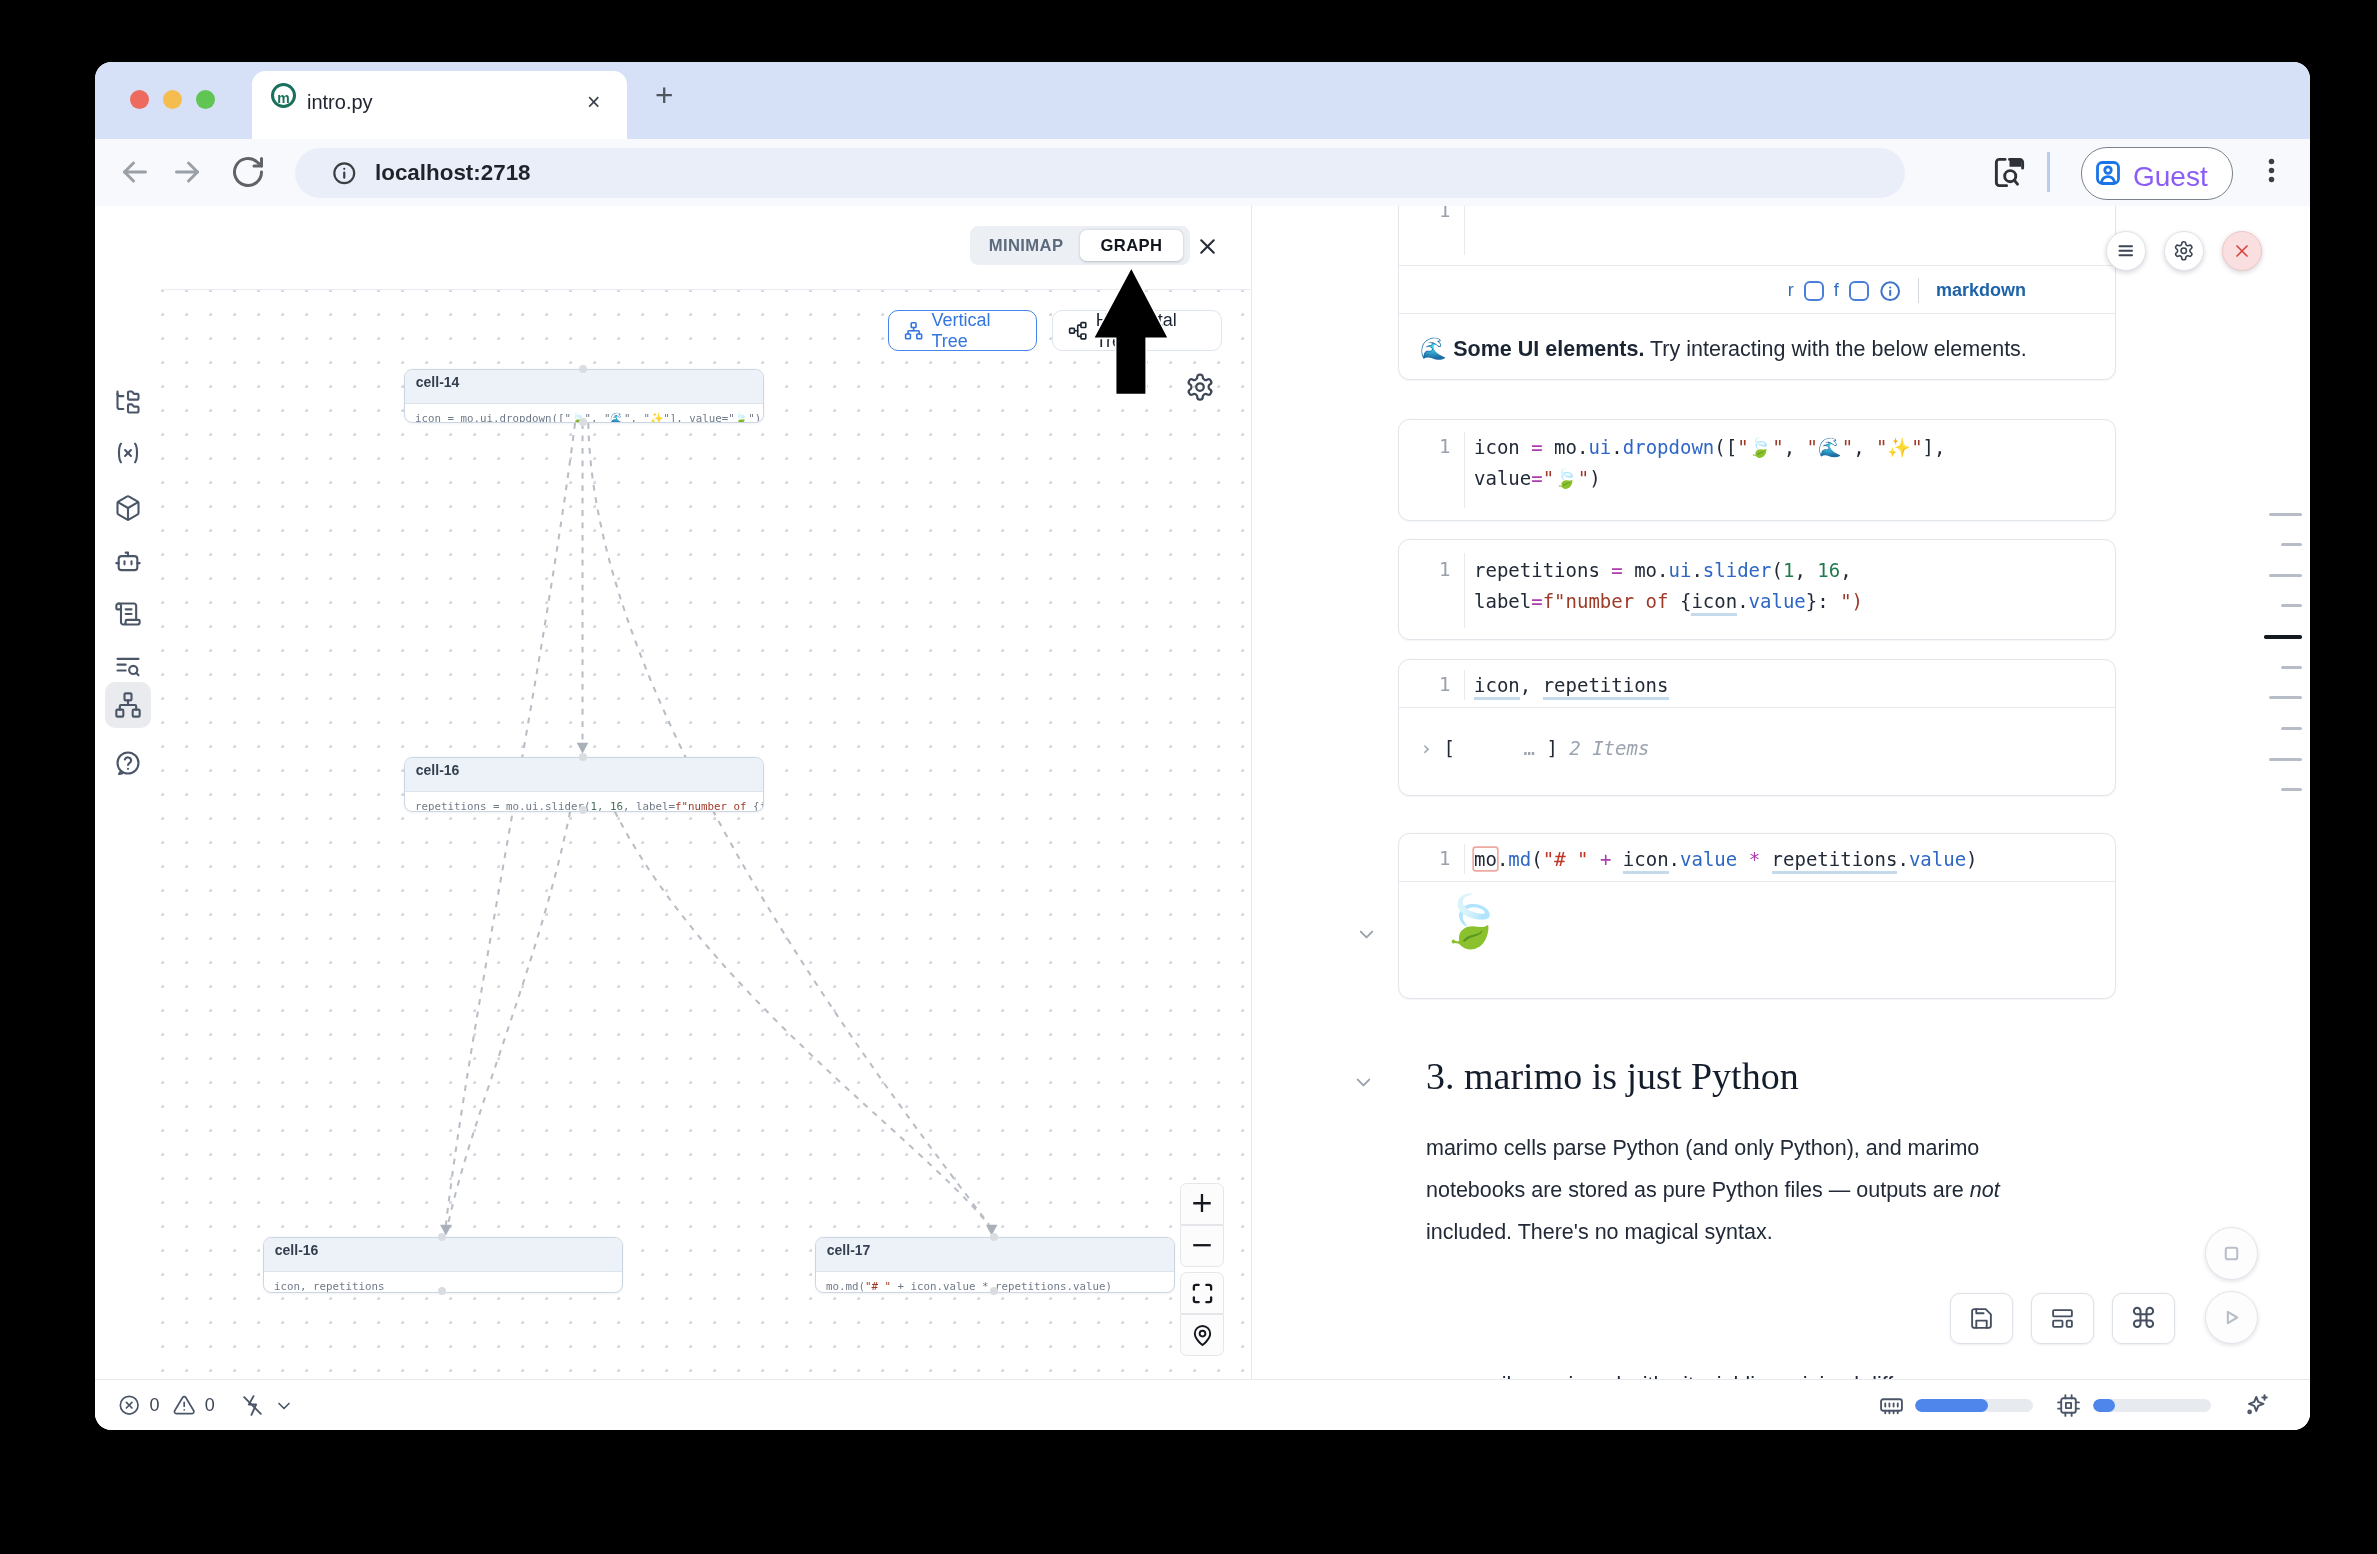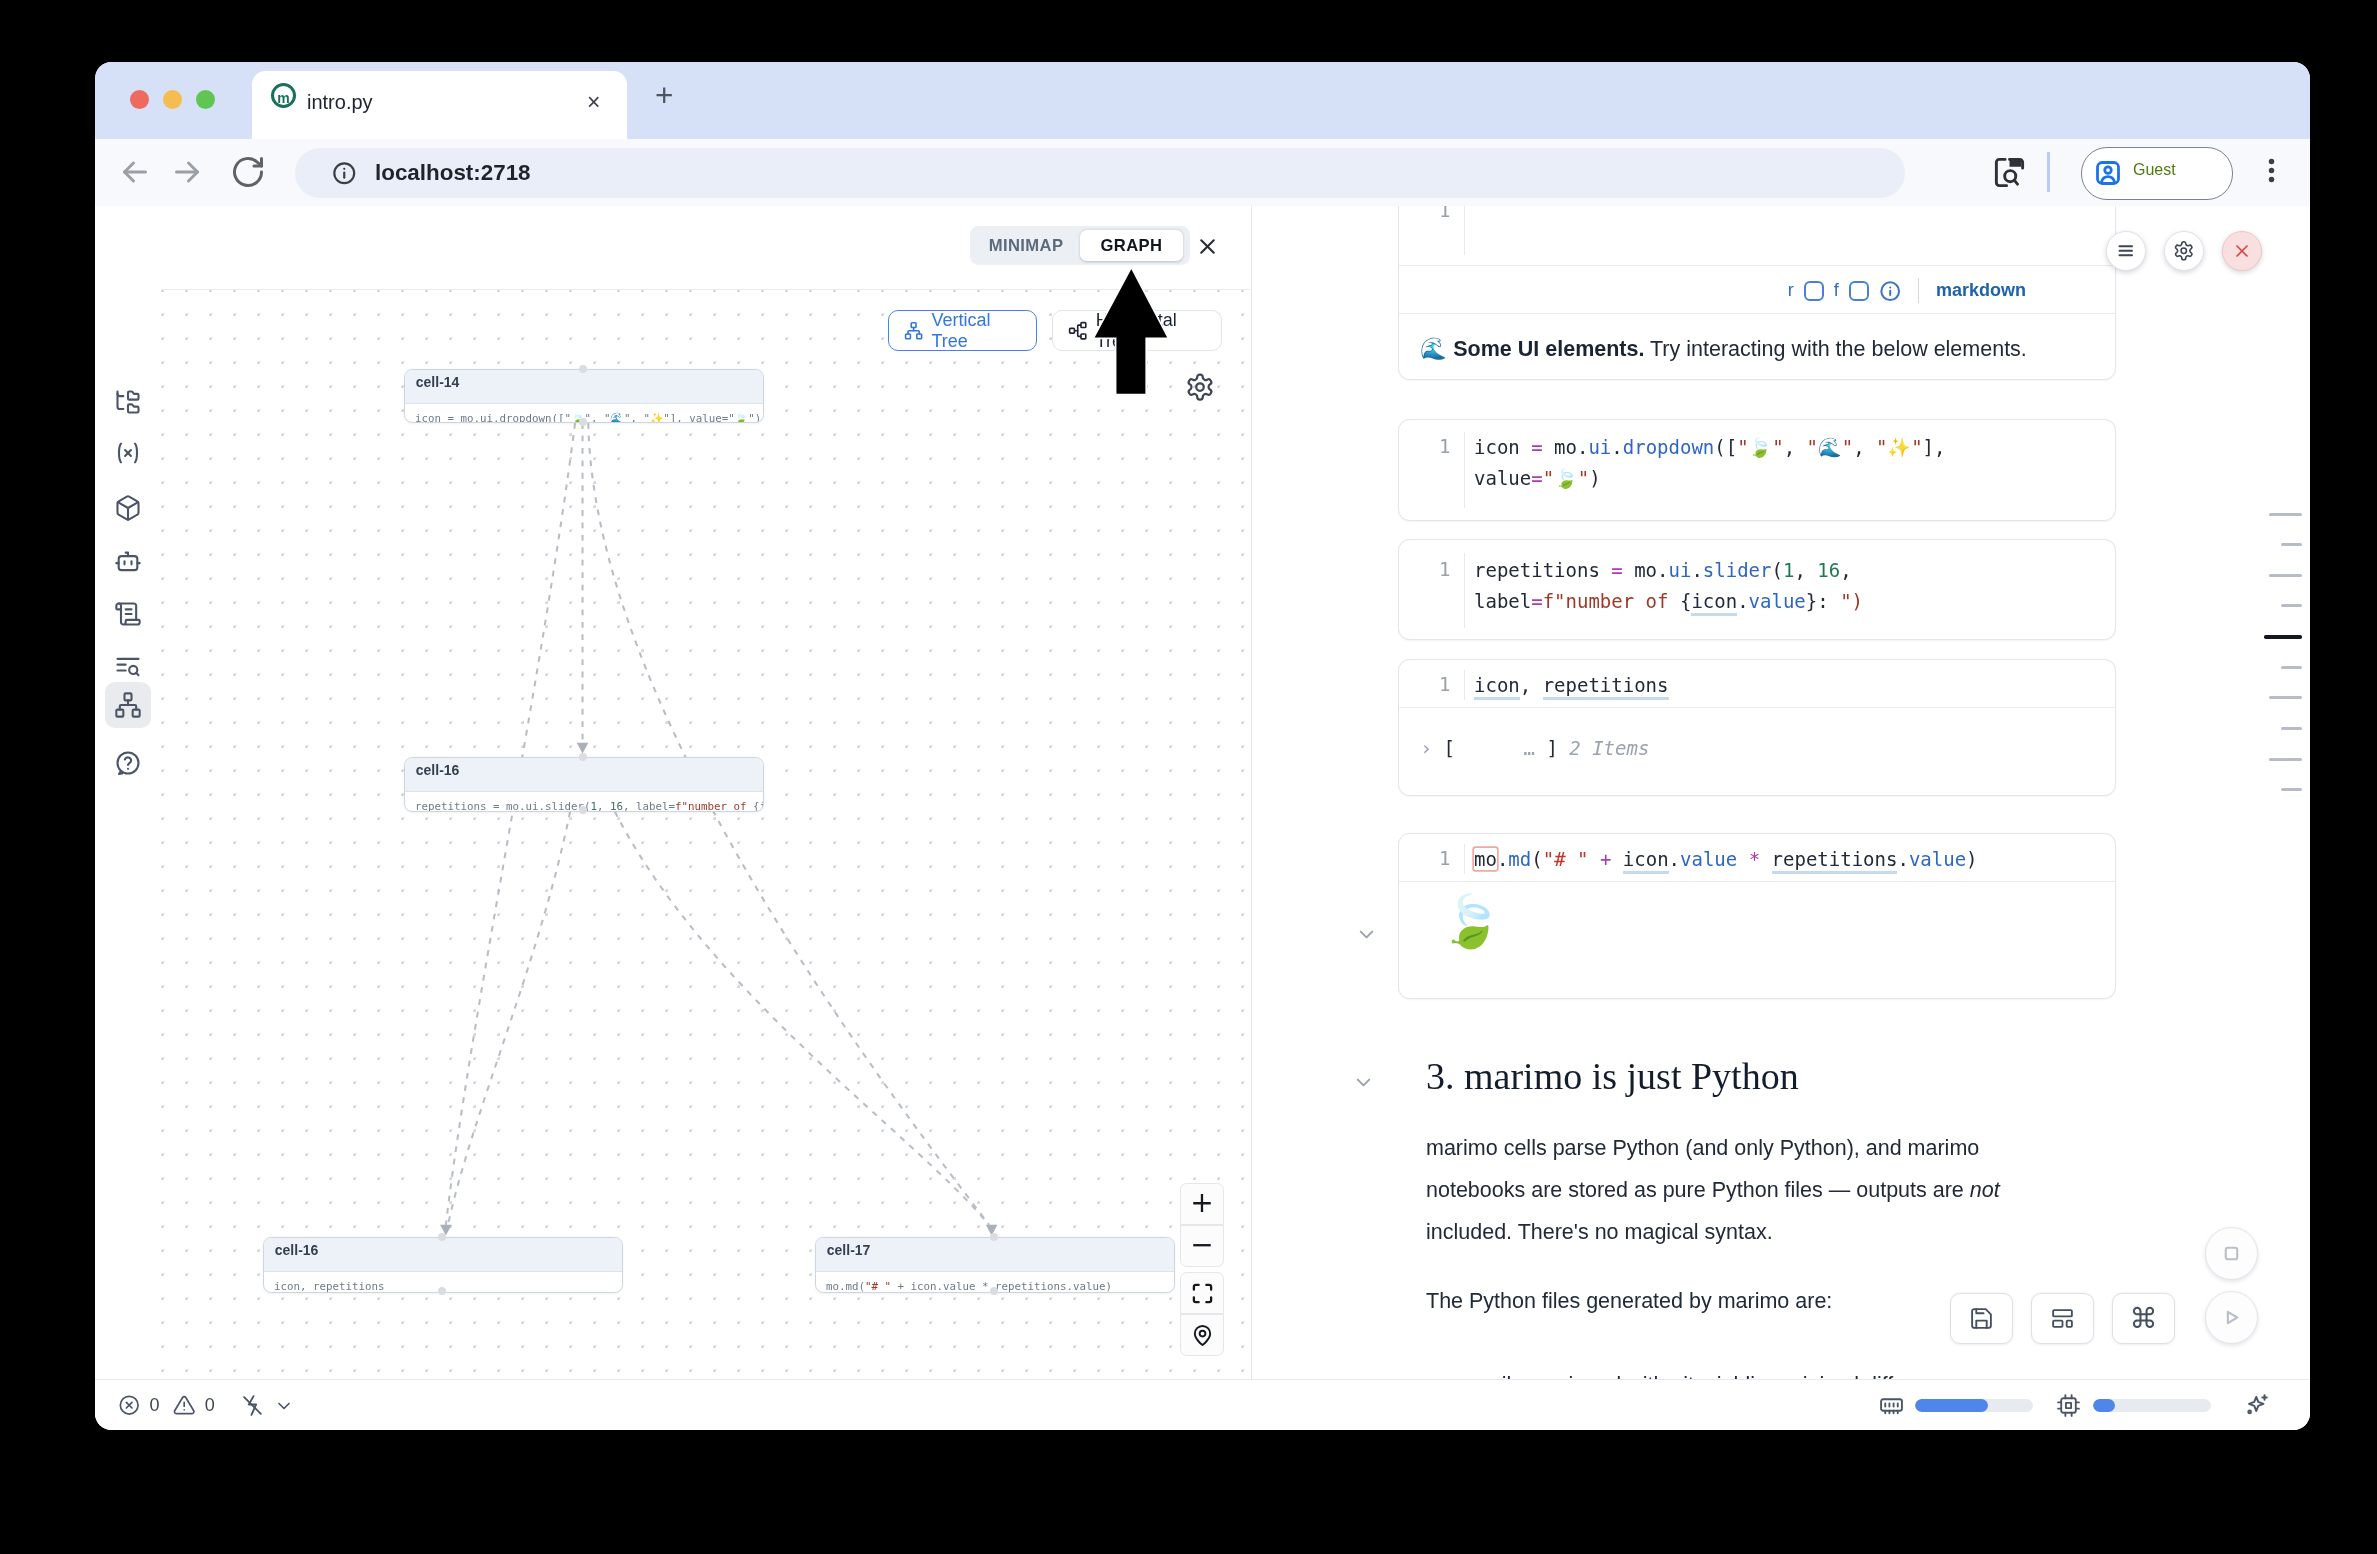--- a/index.html
+++ b/index.html
@@ -13,21 +13,21 @@
   .favicon{left:19px;top:12.4px;width:25px;height:25px;border:3.3px solid #19705c;border-radius:50%;color:#19705c;font-weight:bold;font-size:14px;line-height:25px;text-align:center;box-sizing:border-box;}
   .tabtitle{left:55px;top:20px;font-size:20px;color:#202531;}
   .tabclose{left:335px;top:18px;font-size:23px;color:#3c414d;}
   .newtab{left:560px;top:15px;font-size:31.5px;color:#4e5560;font-weight:300;}
   .toolbar{left:0;top:77px;width:100%;height:67px;background:#f7f9fd;border-bottom:0.8px solid #d8dbe1;}
   .navic{top:15px;width:36px;height:36px;color:#5f6368;}
   .navic.dis{color:#9aa0a6;}
   .urlpill{left:200px;top:9px;width:1610px;height:50px;background:#e9eef8;border-radius:25px;}
   .urltext{left:80px;top:12.4px;font-size:22.4px;color:#1f242b;font-weight:bold;}
   .guestpill{left:1986px;top:8.3px;width:150px;height:51px;border:1.7px solid #7c828c;border-radius:26px;background:#fff;}
-  .guesttext{left:51px;top:12.4px;font-size:16px;color:#4d7c0f;}
+  .guesttext{left:51px;top:12.4px;font-size:28px;color:#8b5cf6;}
   
   .content{left:0;top:144px;width:2215px;height:1173px;background:#fff;}
   .rail{left:0;top:0;width:66px;height:100%;border-right:1.7px solid #e7e9ed;background:#fff;}
   .railic{left:19px;width:28px;height:28px;color:#4b5568;}
   .railactive{left:10px;width:46px;height:46px;background:#e9ebee;border-radius:10px;}
   
   .panel{left:66px;top:0;width:1089px;height:1173px;background:#fff;overflow:hidden;}
   .panelhead{left:0;top:0;width:100%;height:83px;background:#fff;border-bottom:1.2px solid #e9ecf0;z-index:5;}
   .paneltitle{left:21.5px;top:27px;font-size:19px;font-weight:bold;letter-spacing:0.4px;color:#434e63;}
   .segment{left:809px;top:20px;width:220px;height:39px;background:#ecf0f5;border-radius:8.3px;z-index:5;}
@@ -432,21 +432,20 @@
       </div>
 
       <div class="abs chev" style="left:100px;top:865px;">
         <svg viewBox="0 0 24 24" width="23" height="23" fill="none" stroke="currentColor" stroke-width="2" stroke-linecap="round" stroke-linejoin="round">
             <path d="m6 9 6 6 6-6"></path>
           </svg>
       </div>
       <div class="abs" style="left:174px;top:848px;font-family:'Liberation Serif',serif;font-size:38px;color:#141d2c;">3. marimo is just Python</div>
 
       <div class="abs prose" style="left:174px;top:921px;width:663px;"><span class="tk-p">marimo cells parse Python (and only Python), and marimo</span><br><span class="tk-p">notebooks are stored as pure Python files — outputs are </span><span class="tk-i">not</span><br><span class="tk-p">included. There's no magical syntax.</span></div>
-      <div class="abs prose" style="left:174px;top:1074px;">The Python files generated by marimo are:</div>
       <div class="abs prose" style="left:215px;top:1158px;">easily versioned with git, yielding minimal diffs</div>
 
       <div class="abs sqbtn" style="left:698px;top:1087px;">
         <svg viewBox="0 0 24 24" width="25" height="25" fill="none" stroke="currentColor" stroke-width="1.8" stroke-linecap="round" stroke-linejoin="round">
             <path d="M19 21H5a2 2 0 0 1-2-2V5a2 2 0 0 1 2-2h11l5 5v11a2 2 0 0 1-2 2Z"></path>
             <path d="M17 21v-7H7v7"></path>
             <path d="M7 3v4h7"></path>
           </svg>
       </div>
       <div class="abs sqbtn" style="left:779px;top:1087px;">

